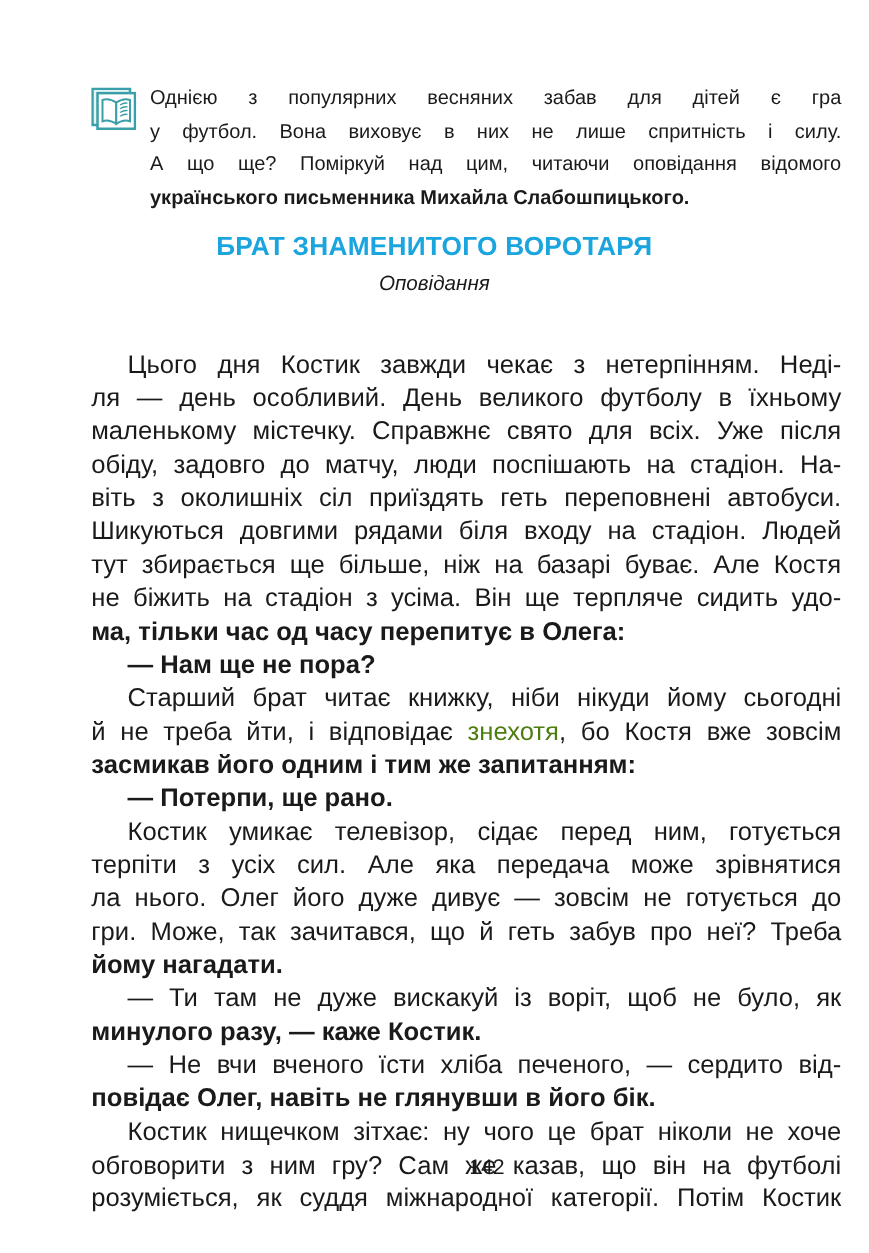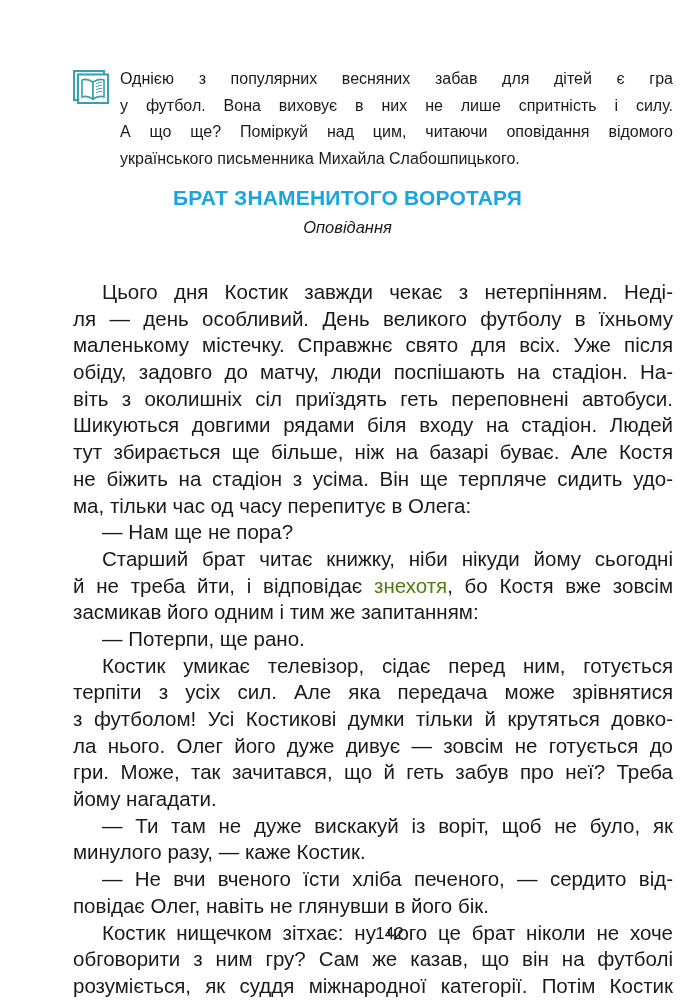--- a/index.html
+++ b/index.html
@@ -44,20 +44,21 @@
     }
     .line {
       display: block;
       white-space: nowrap;
       text-align: justify;
       text-align-last: justify;
       height: 26.5px;
     }
     .line.last {
       text-align-last: left;
+      font-weight: bold;
     }
     
     .title {
       position: absolute;
       left: 0;
       width: 695px;
       top: 186px;
       text-align: center;
       font-weight: bold;
       font-size: 21px;
@@ -145,21 +146,20 @@
 
     <span class="line indent last">— Нам ще не пора?</span>
 
     <span class="line indent">Старший брат читає книжку, ніби нікуди йому сьогодні</span>
     <span class="line"><span>й не треба йти, і відповідає </span><span class="gloss">знехотя</span><span>, бо Костя вже зовсім</span></span>
     <span class="line last">засмикав його одним і тим же запитанням:</span>
     <span class="line indent last">— Потерпи, ще рано.</span>
 
     <span class="line indent">Костик умикає телевізор, сідає перед ним, готується</span>
     <span class="line">терпіти з усіх сил. Але яка передача може зрівнятися</span>
-    <span class="line">з футболом! Усі Костикові думки тільки й крутяться довко-</span>
     <span class="line">ла нього. Олег його дуже дивує — зовсім не готується до</span>
     <span class="line">гри. Може, так зачитався, що й геть забув про неї? Треба</span>
     <span class="line last">йому нагадати.</span>
 
     <span class="line indent">— Ти там не дуже вискакуй із воріт, щоб не було, як</span>
     <span class="line last">минулого разу, — каже Костик.</span>
     <span class="line indent">— Не вчи вченого їсти хліба печеного, — сердито від-</span>
     <span class="line last">повідає Олег, навіть не глянувши в його бік.</span>
 
     <span class="line indent">Костик нищечком зітхає: ну чого це брат ніколи не хоче</span>

